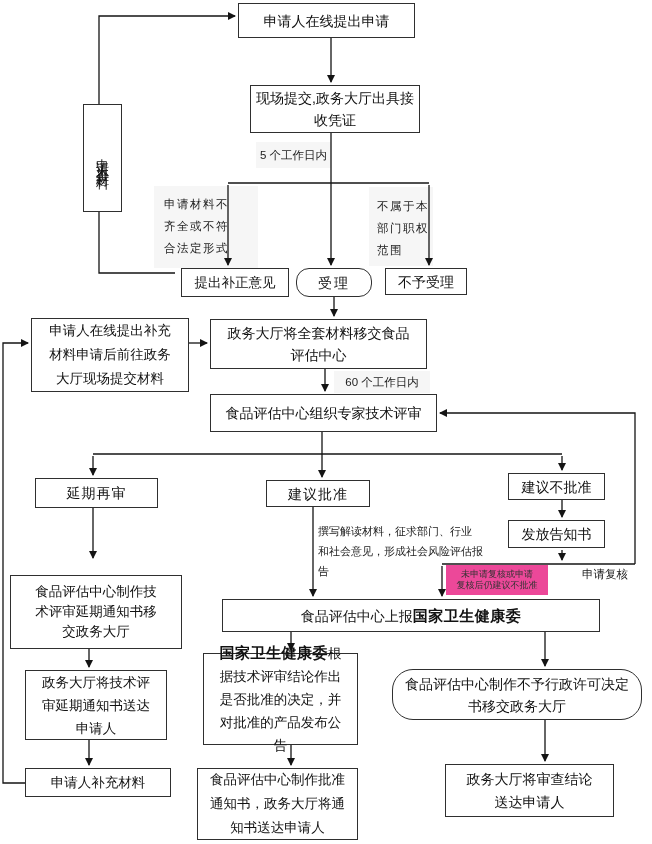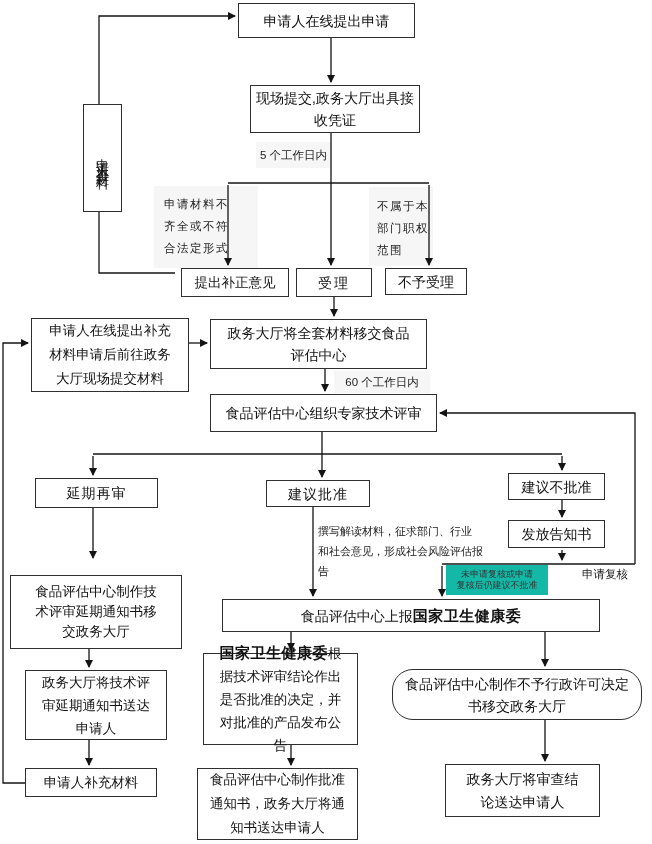--- a/index.html
+++ b/index.html
@@ -41,21 +41,21 @@
 
   <div class="note" style="left:334px;top:371px;width:96px;height:22px;display:flex;align-items:center;justify-content:center;font-size:11.5px;">
     <span class="txt">60 个工作日内</span>
   </div>
 
   <div class="note plain" style="left:318px;top:521px;width:170px;font-size:11px;line-height:20px;color:#222;">
     <div>撰写解读材料，征求部门、行业</div>
     <div>和社会意见，形成社会风险评估报告</div>
   </div>
 
-  <div class="note" style="left:446px;top:565px;width:102px;height:30px;padding-top:4px;text-align:center;background:#14b8a6;">
+  <div class="note" style="left:446px;top:565px;width:102px;height:30px;padding-top:4px;text-align:center;background:#ec4899;">
     <div style="font-size:9px;line-height:11px;color:#333;">未申请复核或申请</div>
     <div style="font-size:9px;line-height:11px;color:#333;">复核后仍建议不批准</div>
   </div>
 
   <div class="note plain" style="left:582px;top:567px;font-size:11.5px;">
     <span>申请复核</span>
   </div>
 
   <svg class="wires" width="652" height="844" viewBox="0 0 652 844">
     <defs>
@@ -104,21 +104,21 @@
   </div>
 
   <div class="node vertical" style="left:83px;top:104px;width:39px;height:108px;">
     <span>申请人补正材料</span>
   </div>
 
   <div class="node small" style="left:175px;top:268px;width:108px;height:29px;margin-left:6px;">
     <span>提出补正意见</span>
   </div>
 
-  <div class="node" style="left:296px;top:268px;width:76px;height:29px;letter-spacing:2px;">
+  <div class="node" style="left:296px;top:268px;width:76px;height:29px;letter-spacing:2px;border-radius:13px;">
     <span>受理</span>
   </div>
 
   <div class="node" style="left:385px;top:268px;width:82px;height:27px;">
     <span>不予受理</span>
   </div>
 
   <div class="node small" style="left:31px;top:318px;width:158px;height:74px;padding:0 17px;line-height:24px;">
     <span>申请人在线提出补充材料申请后前往政务大厅现场提交材料</span>
   </div>
@@ -160,29 +160,29 @@
   <div class="node small" style="left:25px;top:670px;width:142px;height:70px;padding:0 16px;line-height:23px;">
     <span>政务大厅将技术评审延期通知书送达申请人</span>
   </div>
 
   <div class="node small" style="left:203px;top:653px;width:155px;height:92px;padding:0 15px;line-height:23px;">
     <span>
       <span class="em">国家卫生健康委</span><span>根据技术评审结论作出是否批准的决定，并对批准的产品发布公告</span>
     </span>
   </div>
 
-  <div class="node small" style="left:25px;top:768px;width:132px;height:29px;">
+  <div class="node small" style="left:25px;top:768px;width:146px;height:29px;">
     <span>申请人补充材料</span>
   </div>
 
   <div class="node small" style="left:197px;top:768px;width:161px;height:72px;padding:0 12px;line-height:24px;">
     <span>食品评估中心制作批准通知书，政务大厅将通知书送达申请人</span>
   </div>
 
   <div class="node" style="left:392px;top:669px;width:250px;height:51px;padding:0 12px;border-radius:21px;">
     <span>食品评估中心制作不予行政许可决定书移交政务大厅</span>
   </div>
 
-  <div class="node" style="left:445px;top:764px;width:155px;height:53px;padding:0 14px;line-height:23px;">
+  <div class="node" style="left:445px;top:764px;width:169px;height:53px;padding:0 14px;line-height:23px;">
     <span>政务大厅将审查结论送达申请人</span>
   </div>
 
 </div>
 
 </body></html>

